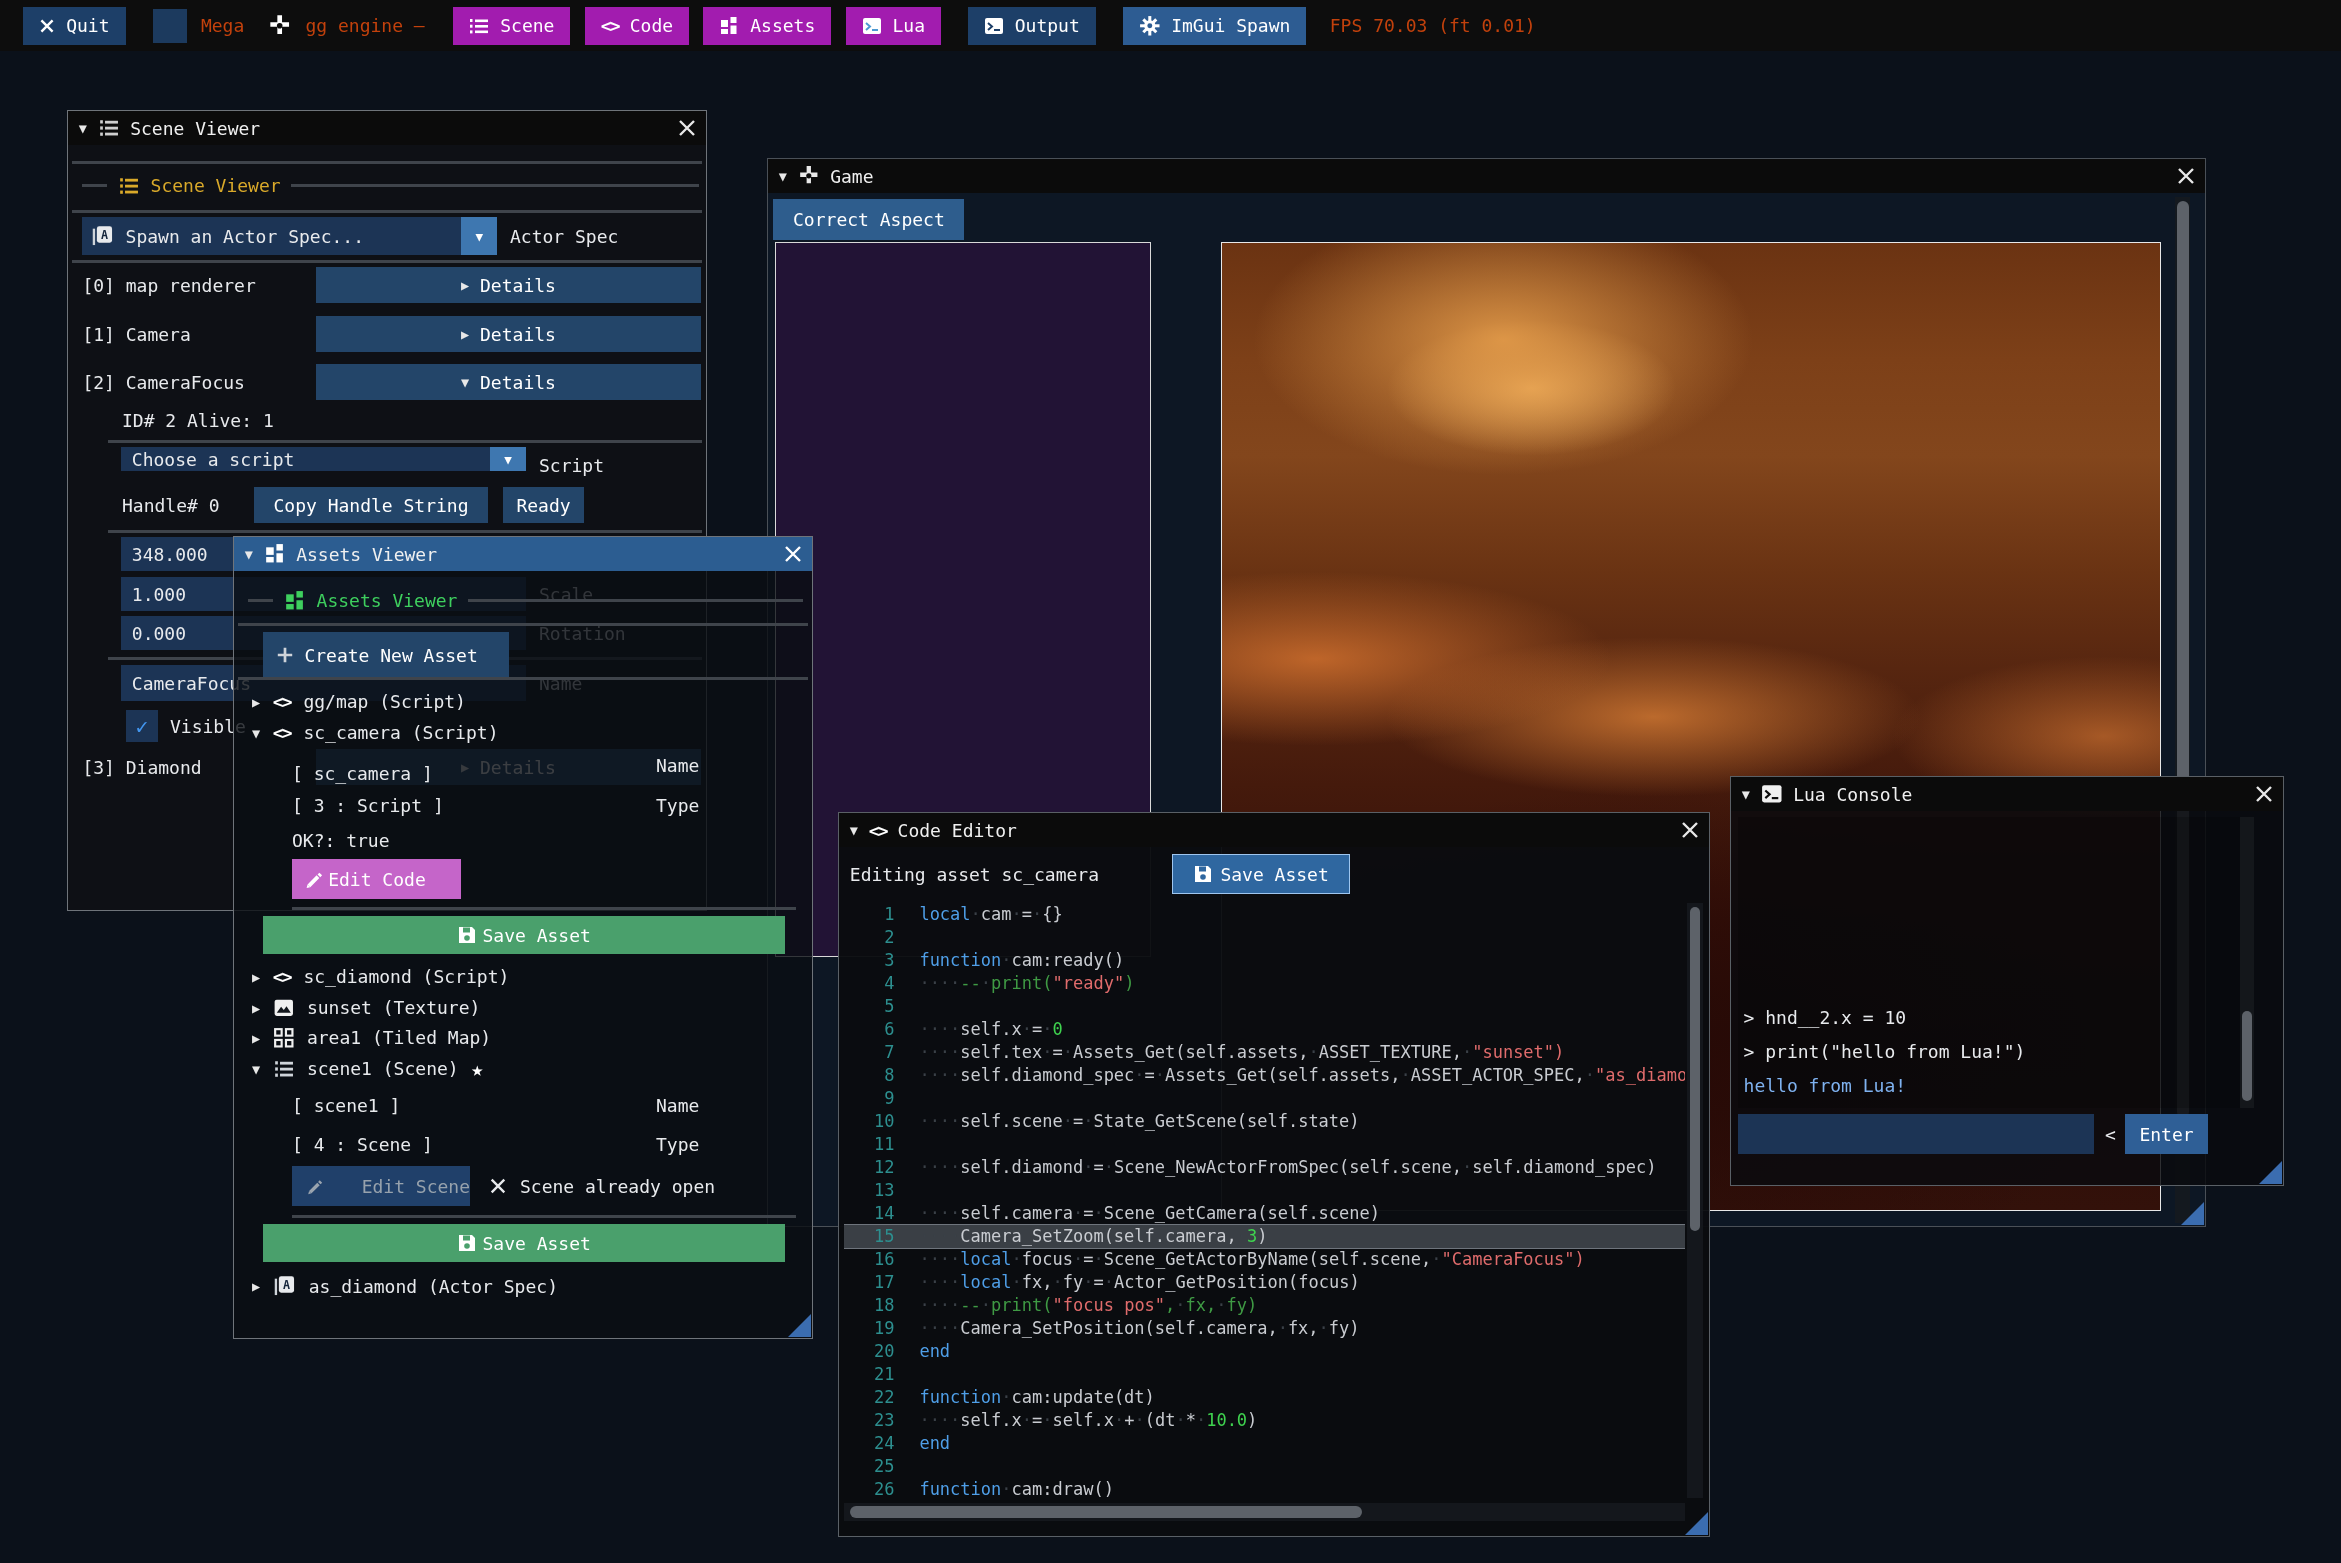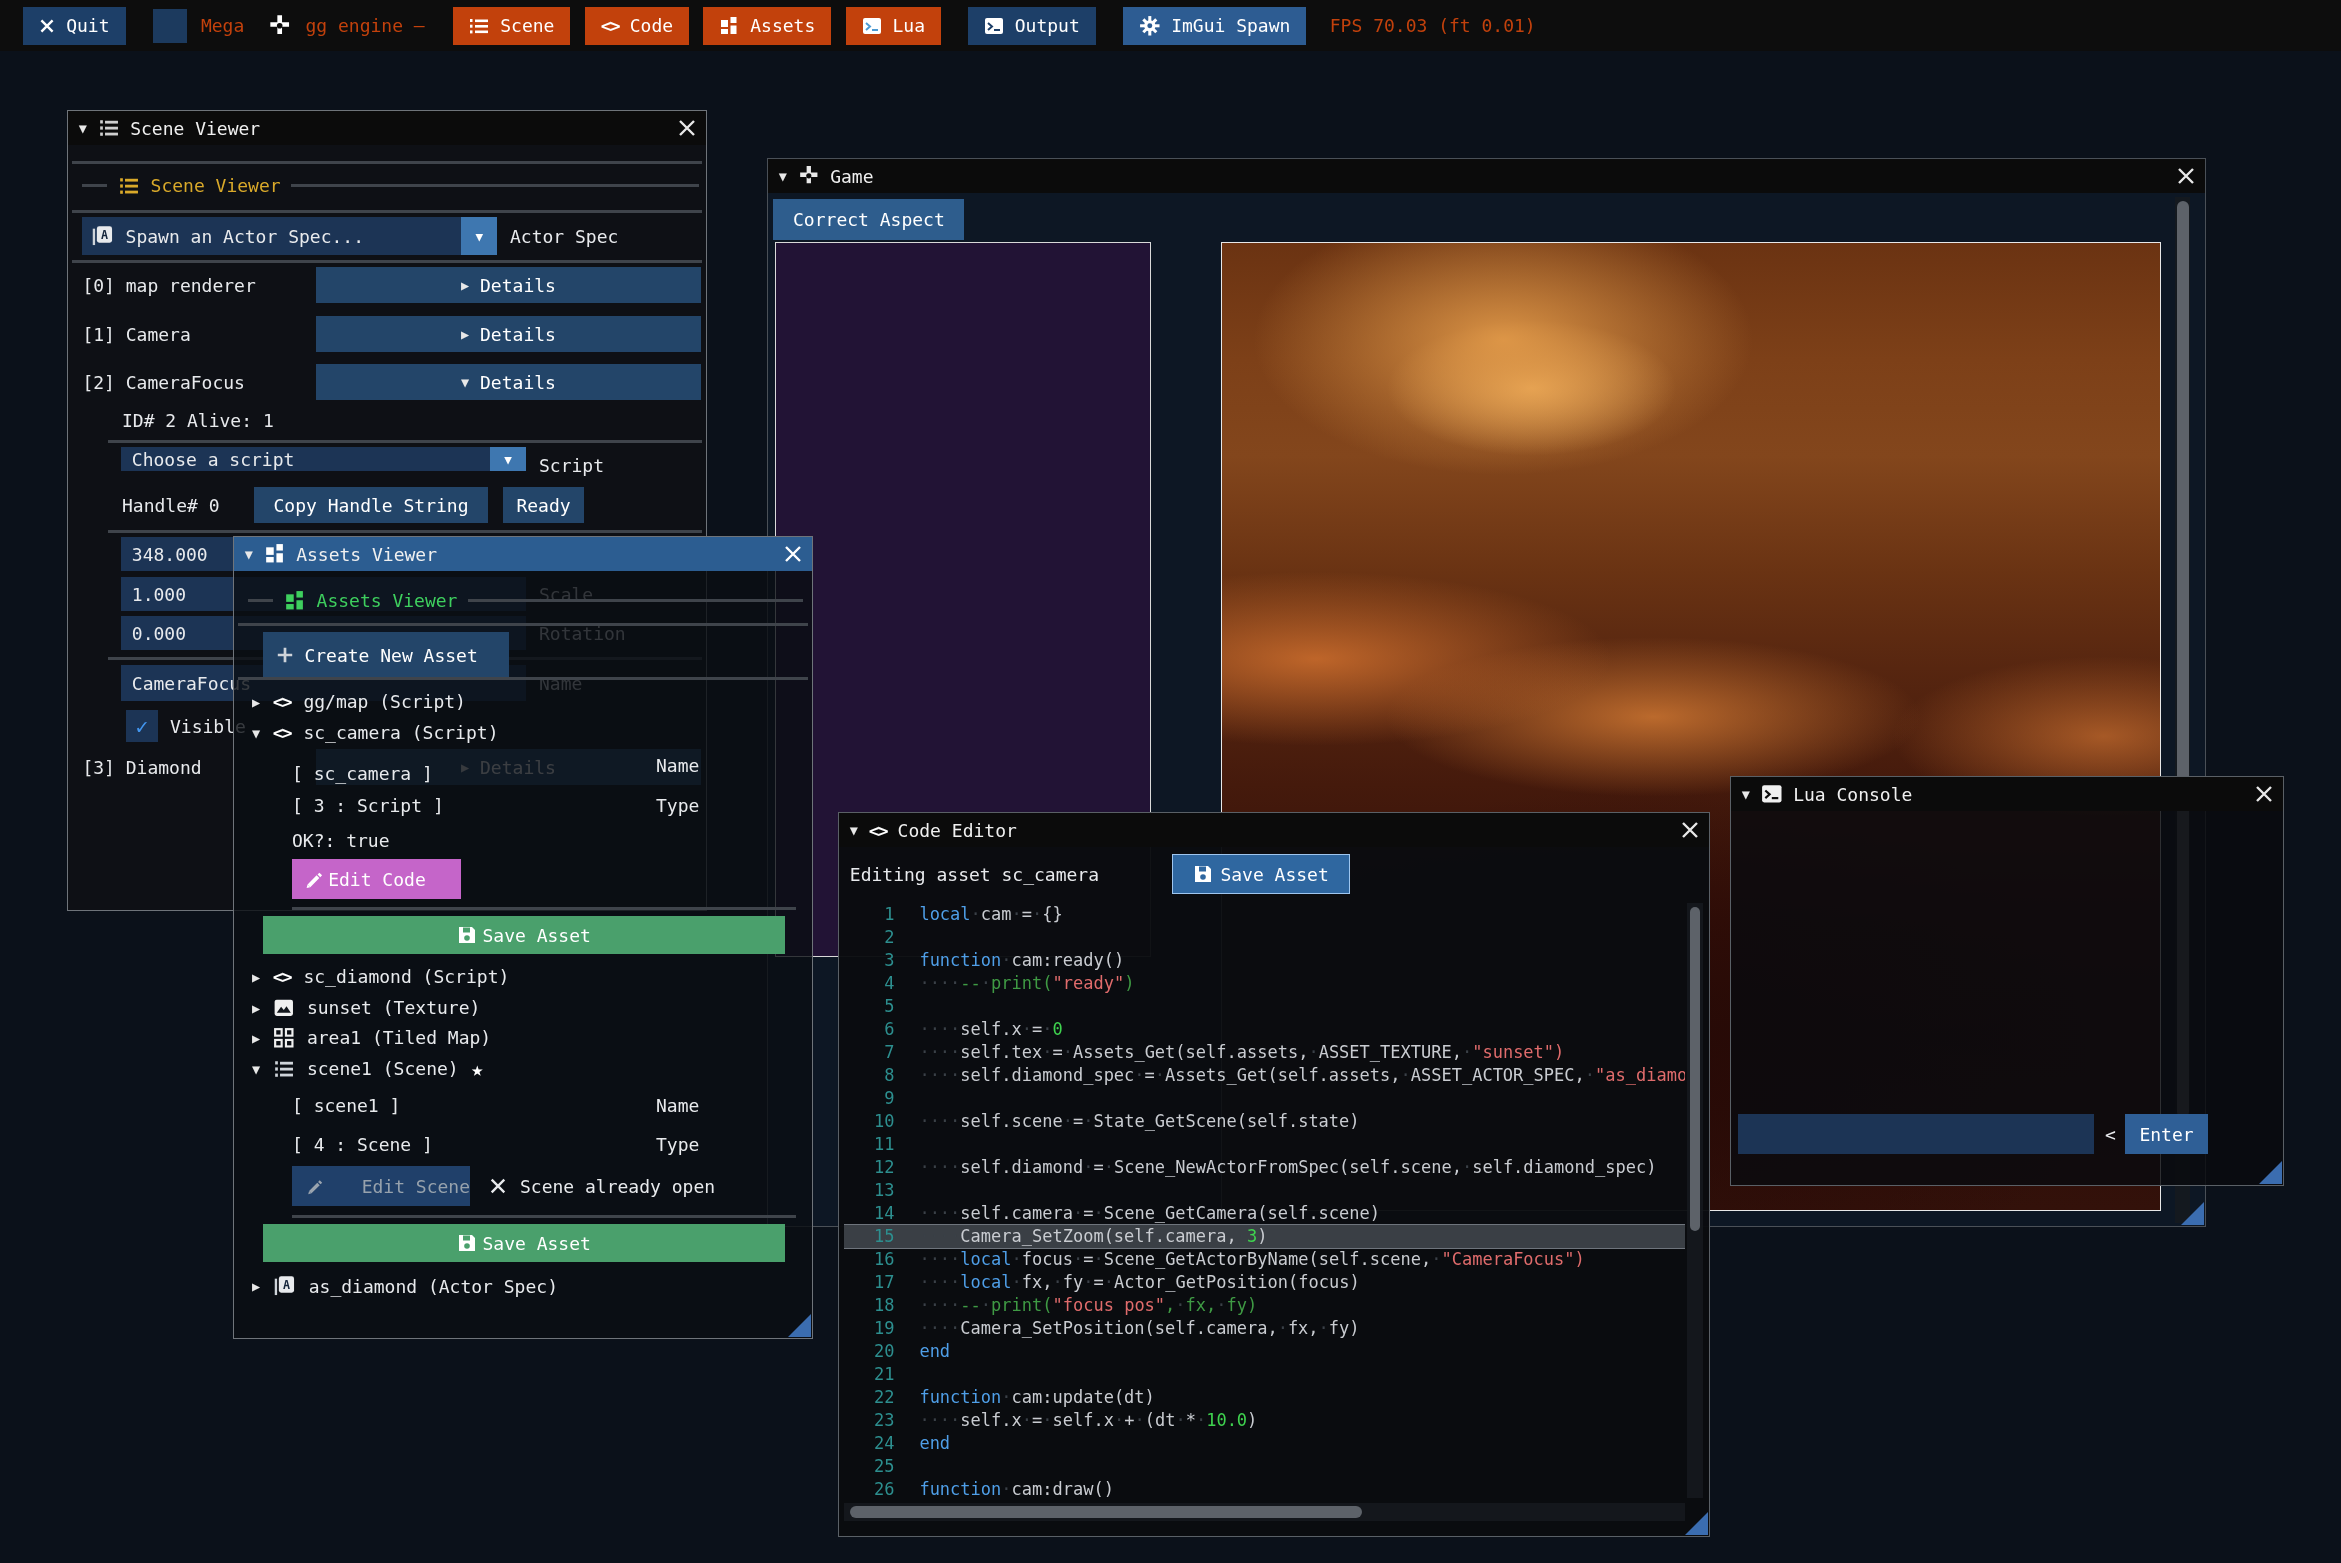--- a/index.html
+++ b/index.html
@@ -10,21 +10,21 @@
   }
   .abs{position:absolute;}
   .flex{display:flex;align-items:center;}
   svg{display:block;}
 
   
   #menubar{position:absolute;left:0;top:0;width:2342px;height:51px;background:#0d0d0d;
     display:flex;align-items:center;gap:14.4px;padding:0 0 0 23.4px;box-sizing:border-box;}
   .mbtn{display:inline-flex;align-items:center;gap:10.8px;height:38px;padding:0 16px;color:#fff;cursor:pointer;}
   .mbtn-navy{background:#1d3f68;}
-  .mbtn-light{background:#c2410c;}
+  .mbtn-light{background:#a21caf;}
   .mbtn-mid{background:#2d5c92;}
   .mcheckbox{width:34px;height:34px;background:#1c3a5e;}
   .mlabel{color:#c2410c;}
 
   
   .window{position:absolute;box-sizing:border-box;border:1.8px solid #6f747a;background:rgba(13,16,21,0.95);}
   .titlebar{position:absolute;left:0;top:0;right:0;height:34px;background:#0b0b0b;
     display:flex;align-items:center;gap:10.8px;padding:0 10.8px;color:#f0f0f0;}
   .titlebar.active{background:#2c5d91;}
   .tri{font-size:13.5px;color:#e8e8e8;}
@@ -509,20 +509,30 @@
         <rect x="1" y="2" width="18" height="16" rx="2" fill="#f0f0f0"></rect>
         <path d="M4 7 l4 3.5 -4 3.5" stroke="#0b0b0b" stroke-width="2" fill="none"></path>
         <rect x="10" y="13" width="6" height="2" fill="#0b0b0b"></rect>
       </svg>
     <span>Lua Console</span>
     <svg class="closebtn" viewBox="0 0 20 20">
         <path d="M3 3 L17 17 M17 3 L3 17" stroke="#e8e8e8" stroke-width="2.4" fill="none"></path>
       </svg>
   </div>
 
+  <div class="abs" style="left:7.2px;top:40px;width:516px;height:291px;background:rgba(0,0,0,0.18);overflow:hidden;">
+    <div class="abs" style="left:5.4px;bottom:5.4px;right:27px;">
+      <div class="logline">&gt; hnd__2.x = 10</div>
+      <div class="logline">&gt; print("hello from Lua!")</div>
+      <div class="logline result">hello from Lua!</div>
+    </div>
+    <div class="sb-track" style="right:0;top:0;width:14.4px;height:291px;">
+      <div class="sb-thumb" style="left:2.7px;right:2.7px;top:194px;height:90px;"></div>
+    </div>
+  </div>
 
   <input class="luainput abs" style="left: 7.2px; top: 337px; width: 356px; height: 40px;" value="">
   <div class="rowlabel" style="left:374px;top:337px;height:40px;">&lt;</div>
   <div class="btn abs" style="left:394px;top:337px;width:83px;height:40px;background:#2f5f96;">
     <span>Enter</span>
   </div>
   <div class="grip"></div>
 </div>
 
 

